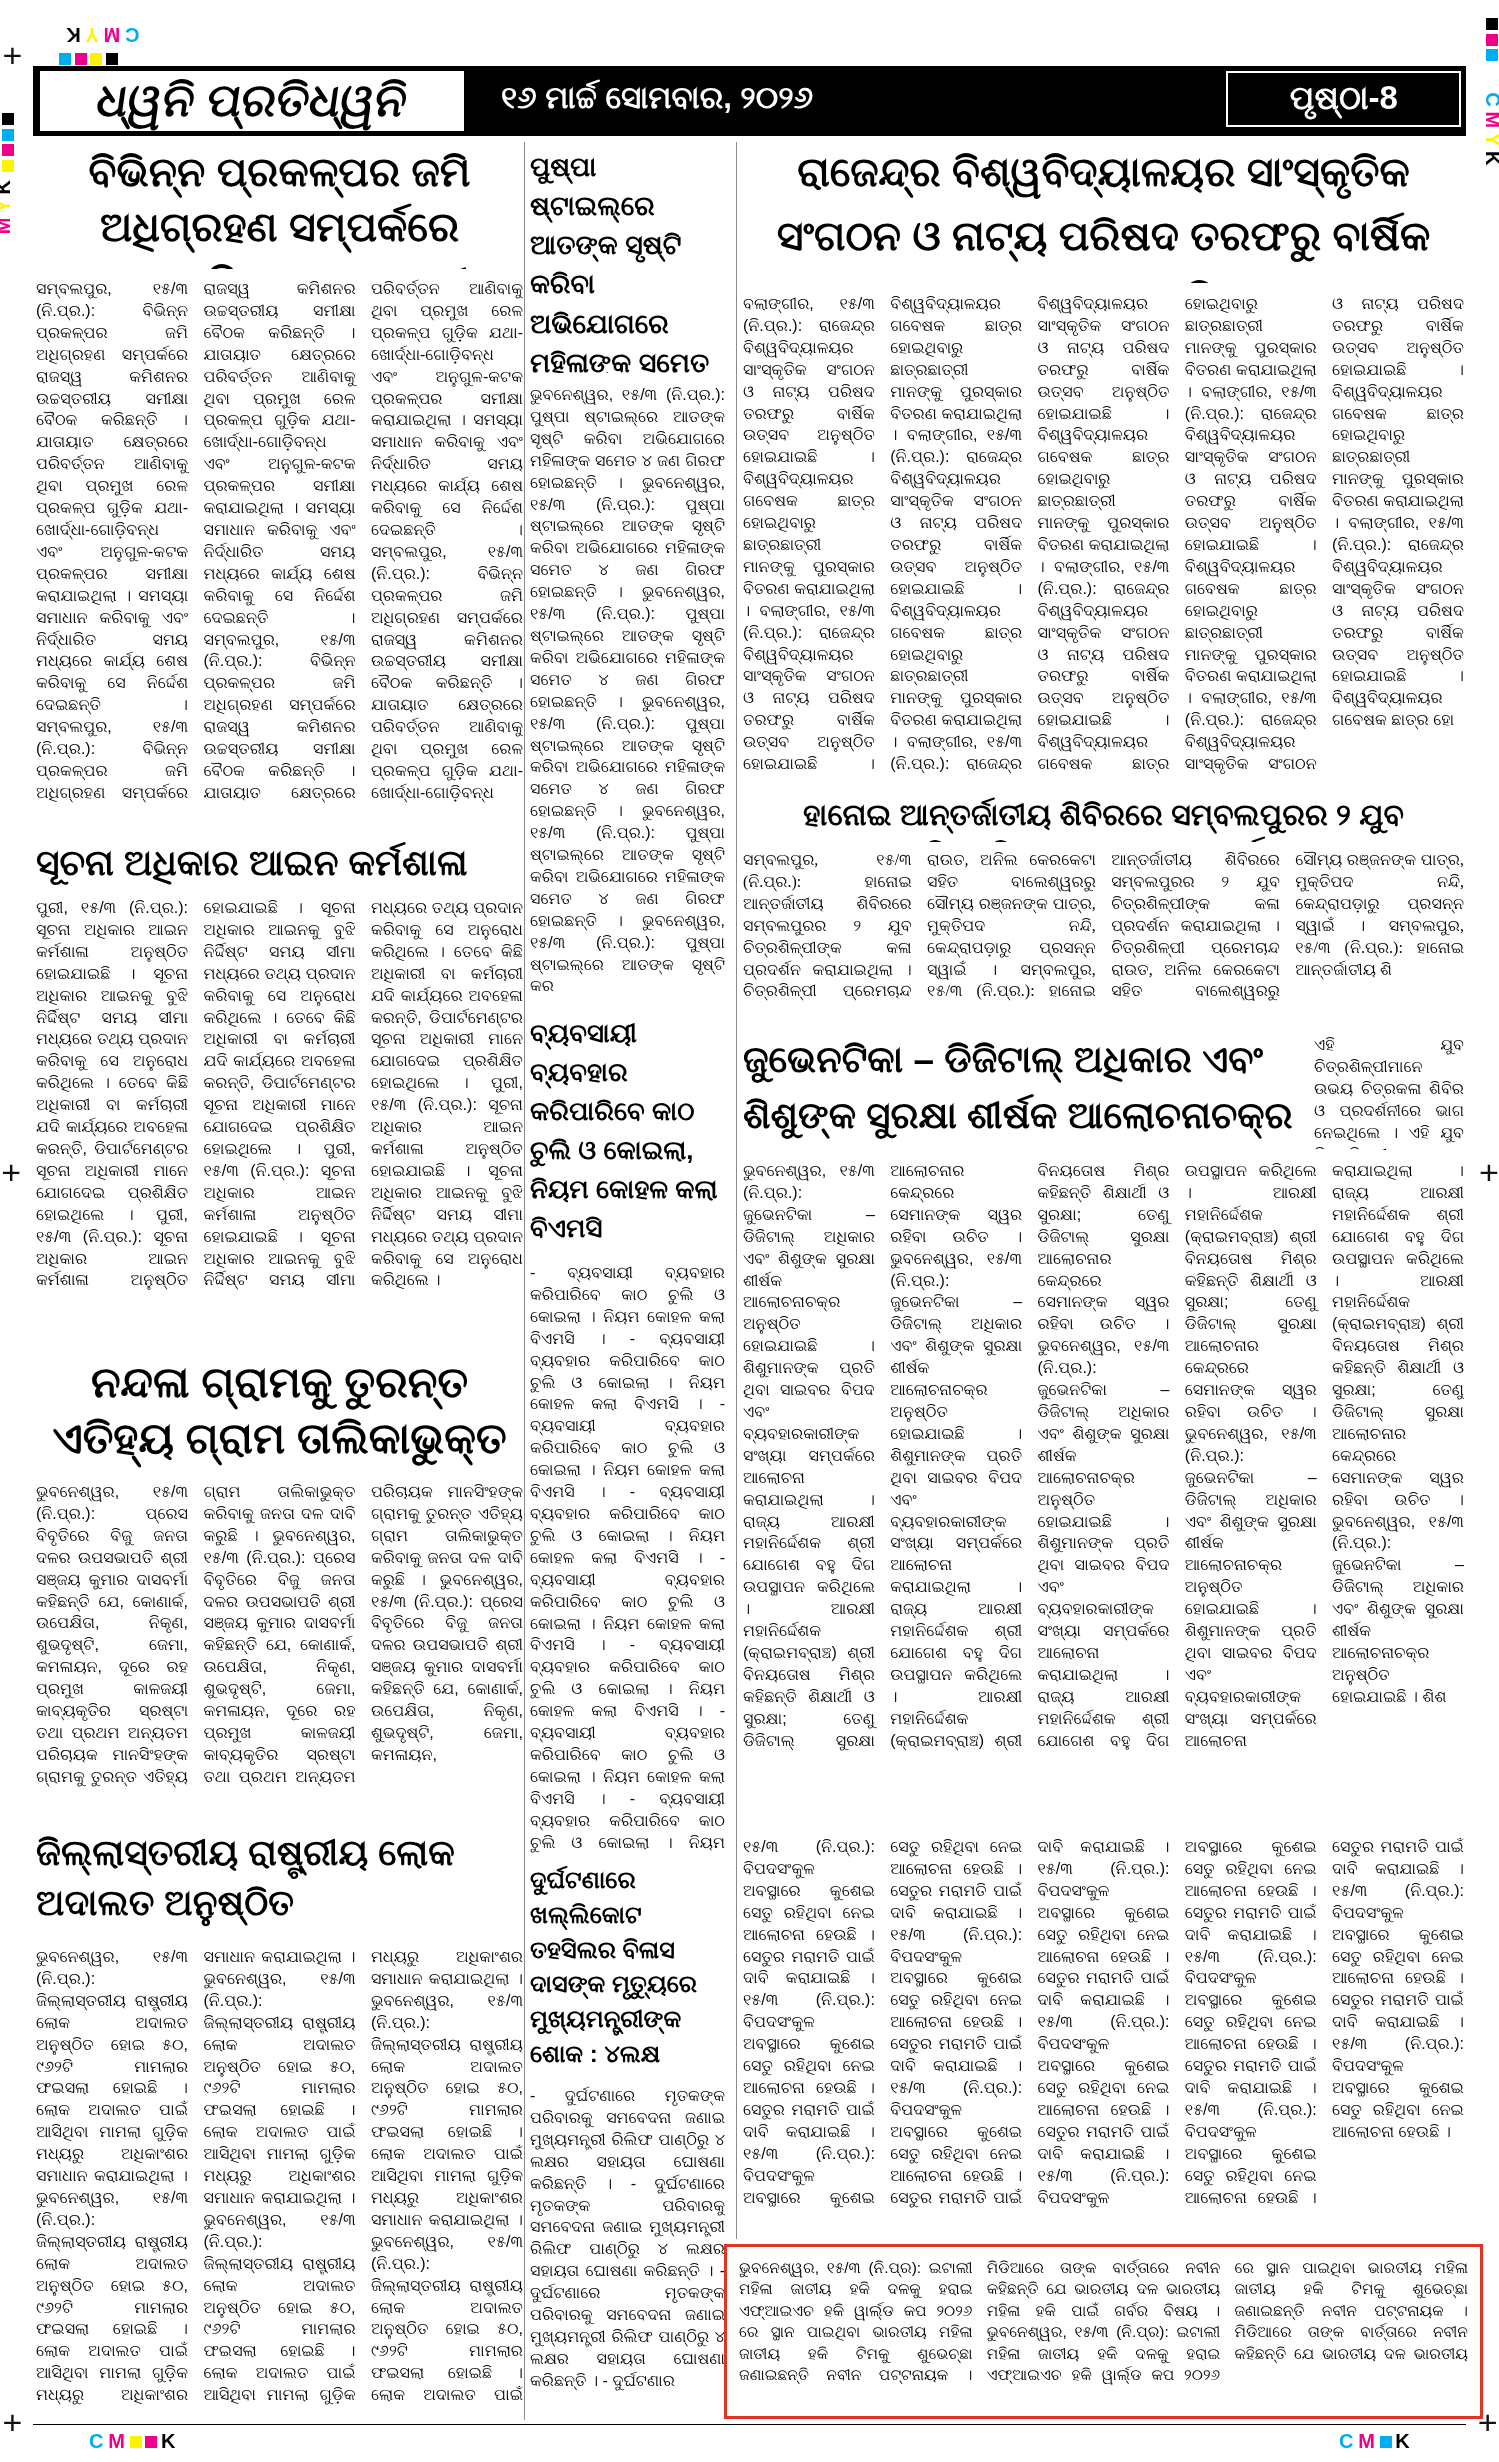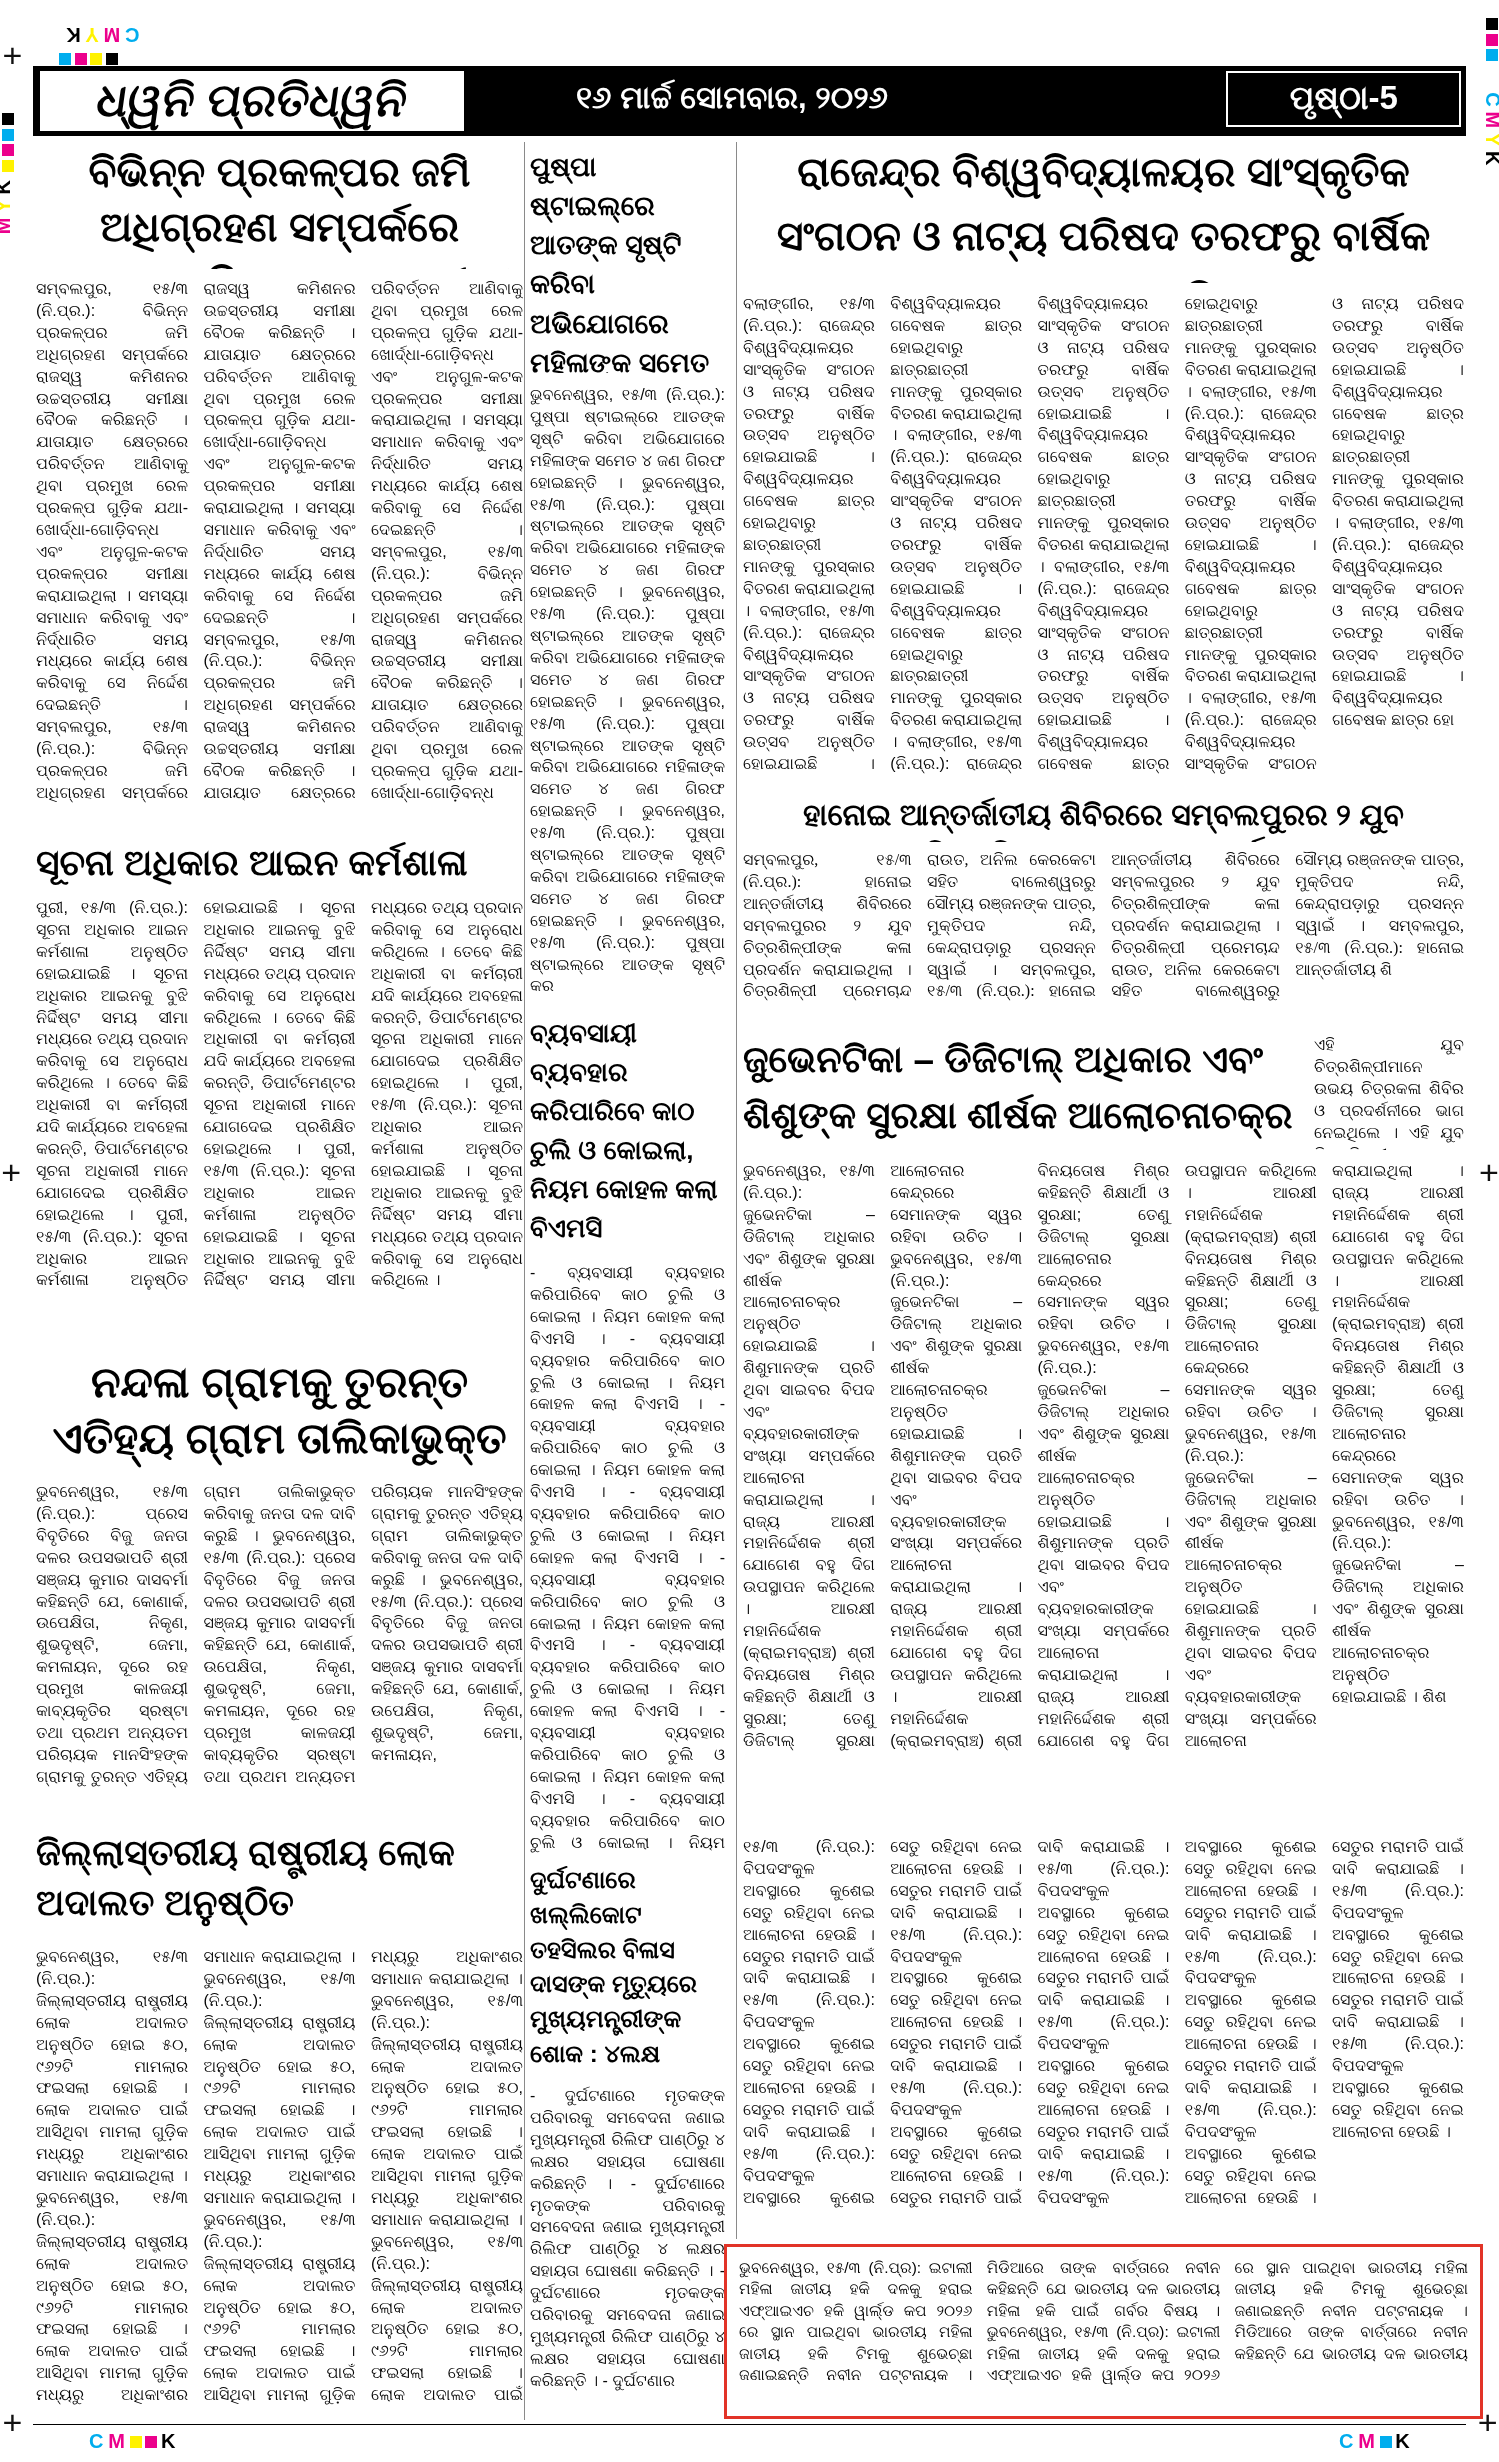--- a/index.html
+++ b/index.html
@@ -15,21 +15,21 @@
   .cl.c{color:#00adee}.cl.m{color:#ec008c}.cl.y{color:#fff200}.cl.k{color:#000}
   .rot180{transform:rotate(180deg);}
   .rot90{transform:rotate(90deg);transform-origin:center;}
   .rot270{transform:rotate(-90deg);transform-origin:center;}
   
   .masthead{position:absolute;left:33px;top:66px;width:1433px;height:70px;background:#000;}
   .logo-box{position:absolute;left:7.1px;top:4.7px;width:424px;height:60px;background:#fff;
             display:flex;align-items:center;justify-content:center;overflow:hidden;}
   .logo-text{font-size:46px;font-weight:bold;transform:skewX(-8deg);white-space:nowrap;
              text-shadow:1.2px 1.2px 0 #fff,-1.2px -1.2px 0 #fff;}
-  .mast-date{position:absolute;left:468px;top:14.2px;width:462px;text-align:center;color:#fff;
+  .mast-date{position:absolute;left:468px;top:14.2px;width:462px;color:#fff;
              font-size:31px;font-weight:bold;white-space:nowrap;}
   .page-box{position:absolute;right:4.7px;top:4.7px;width:235px;height:56px;background:#000;
             border:2.4px solid #fff;box-sizing:border-box;display:flex;align-items:center;justify-content:center;
             color:#fff;font-size:33px;font-weight:bold;}
   
   .hl{position:absolute;font-weight:bold;color:#000;overflow:hidden;}
   .hl.center{text-align:center;}
   .body-txt{position:absolute;font-size:16px;line-height:1.37;text-align:justify;color:#060606;
             overflow:hidden;word-break:break-word;}
   .cols-3{column-count:3;column-gap:15.4px;}
@@ -100,21 +100,21 @@
     <span class="sq c"></span>
     <span class="cl k">K</span>
   </div>
 
   <div class="masthead">
     <div class="logo-box">
       <span class="logo-text">ଧ୍ୱନି ପ୍ରତିଧ୍ୱନି</span>
     </div>
     <div class="mast-date">୧୬ ମାର୍ଚ୍ଚ ସୋମବାର, ୨୦୨୬</div>
     <div class="page-box">
-      <span>ପୃଷ୍ଠା-5</span>
+      <span>ପୃଷ୍ଠା-8</span>
     </div>
   </div>
 
   <div class="vrule" style="left:524px;top:142px;height:2278px;"></div>
   <div class="vrule" style="left:736px;top:142px;height:2097px;"></div>
   <div class="hairline" style="left:33px;top:2424px;width:1433px;"></div>
 
   <div class="hl center" style="left:36px;top:145px;width:487px;height:124px;font-size:41px;line-height:1.35;">ବିଭିନ୍ନ ପ୍ରକଳ୍ପର ଜମି ଅଧିଗ୍ରହଣ ସମ୍ପର୍କରେ ରାଜସ୍ୱ କମିଶନରଙ୍କ ସମୀକ୍ଷା</div>
   <div class="body-txt cols-3" style="left:36px;top:278px;width:487px;height:544px;">ସମ୍ବଲପୁର, ୧୫/୩ (ନି.ପ୍ର.): ବିଭିନ୍ନ ପ୍ରକଳ୍ପର ଜମି ଅଧିଗ୍ରହଣ ସମ୍ପର୍କରେ ରାଜସ୍ୱ କମିଶନର ଉଚ୍ଚସ୍ତରୀୟ ସମୀକ୍ଷା ବୈଠକ କରିଛନ୍ତି । ଯାତାୟାତ କ୍ଷେତ୍ରରେ ପରିବର୍ତ୍ତନ ଆଣିବାକୁ ଥିବା ପ୍ରମୁଖ ରେଳ ପ୍ରକଳ୍ପ ଗୁଡ଼ିକ ଯଥା- ଖୋର୍ଦ୍ଧା-ଗୋଡ଼ିବନ୍ଧ ଏବଂ ଅନୁଗୁଳ-କଟକ ପ୍ରକଳ୍ପର ସମୀକ୍ଷା କରାଯାଇଥିଲା । ସମସ୍ୟା ସମାଧାନ କରିବାକୁ ଏବଂ ନିର୍ଦ୍ଧାରିତ ସମୟ ମଧ୍ୟରେ କାର୍ଯ୍ୟ ଶେଷ କରିବାକୁ ସେ ନିର୍ଦ୍ଦେଶ ଦେଇଛନ୍ତି । ସମ୍ବଲପୁର, ୧୫/୩ (ନି.ପ୍ର.): ବିଭିନ୍ନ ପ୍ରକଳ୍ପର ଜମି ଅଧିଗ୍ରହଣ ସମ୍ପର୍କରେ ରାଜସ୍ୱ କମିଶନର ଉଚ୍ଚସ୍ତରୀୟ ସମୀକ୍ଷା ବୈଠକ କରିଛନ୍ତି । ଯାତାୟାତ କ୍ଷେତ୍ରରେ ପରିବର୍ତ୍ତନ ଆଣିବାକୁ ଥିବା ପ୍ରମୁଖ ରେଳ ପ୍ରକଳ୍ପ ଗୁଡ଼ିକ ଯଥା- ଖୋର୍ଦ୍ଧା-ଗୋଡ଼ିବନ୍ଧ ଏବଂ ଅନୁଗୁଳ-କଟକ ପ୍ରକଳ୍ପର ସମୀକ୍ଷା କରାଯାଇଥିଲା । ସମସ୍ୟା ସମାଧାନ କରିବାକୁ ଏବଂ ନିର୍ଦ୍ଧାରିତ ସମୟ ମଧ୍ୟରେ କାର୍ଯ୍ୟ ଶେଷ କରିବାକୁ ସେ ନିର୍ଦ୍ଦେଶ ଦେଇଛନ୍ତି । ସମ୍ବଲପୁର, ୧୫/୩ (ନି.ପ୍ର.): ବିଭିନ୍ନ ପ୍ରକଳ୍ପର ଜମି ଅଧିଗ୍ରହଣ ସମ୍ପର୍କରେ ରାଜସ୍ୱ କମିଶନର ଉଚ୍ଚସ୍ତରୀୟ ସମୀକ୍ଷା ବୈଠକ କରିଛନ୍ତି । ଯାତାୟାତ କ୍ଷେତ୍ରରେ ପରିବର୍ତ୍ତନ ଆଣିବାକୁ ଥିବା ପ୍ରମୁଖ ରେଳ ପ୍ରକଳ୍ପ ଗୁଡ଼ିକ ଯଥା- ଖୋର୍ଦ୍ଧା-ଗୋଡ଼ିବନ୍ଧ ଏବଂ ଅନୁଗୁଳ-କଟକ ପ୍ରକଳ୍ପର ସମୀକ୍ଷା କରାଯାଇଥିଲା । ସମସ୍ୟା ସମାଧାନ କରିବାକୁ ଏବଂ ନିର୍ଦ୍ଧାରିତ ସମୟ ମଧ୍ୟରେ କାର୍ଯ୍ୟ ଶେଷ କରିବାକୁ ସେ ନିର୍ଦ୍ଦେଶ ଦେଇଛନ୍ତି । ସମ୍ବଲପୁର, ୧୫/୩ (ନି.ପ୍ର.): ବିଭିନ୍ନ ପ୍ରକଳ୍ପର ଜମି ଅଧିଗ୍ରହଣ ସମ୍ପର୍କରେ ରାଜସ୍ୱ କମିଶନର ଉଚ୍ଚସ୍ତରୀୟ ସମୀକ୍ଷା ବୈଠକ କରିଛନ୍ତି । ଯାତାୟାତ କ୍ଷେତ୍ରରେ ପରିବର୍ତ୍ତନ ଆଣିବାକୁ ଥିବା ପ୍ରମୁଖ ରେଳ ପ୍ରକଳ୍ପ ଗୁଡ଼ିକ ଯଥା- ଖୋର୍ଦ୍ଧା-ଗୋଡ଼ିବନ୍ଧ ଏବଂ ଅନୁଗୁଳ-କଟକ ପ୍ରକଳ୍ପର ସମୀକ୍ଷା କରାଯାଇଥିଲା । ସମସ୍ୟା ସମାଧାନ</div>
 

